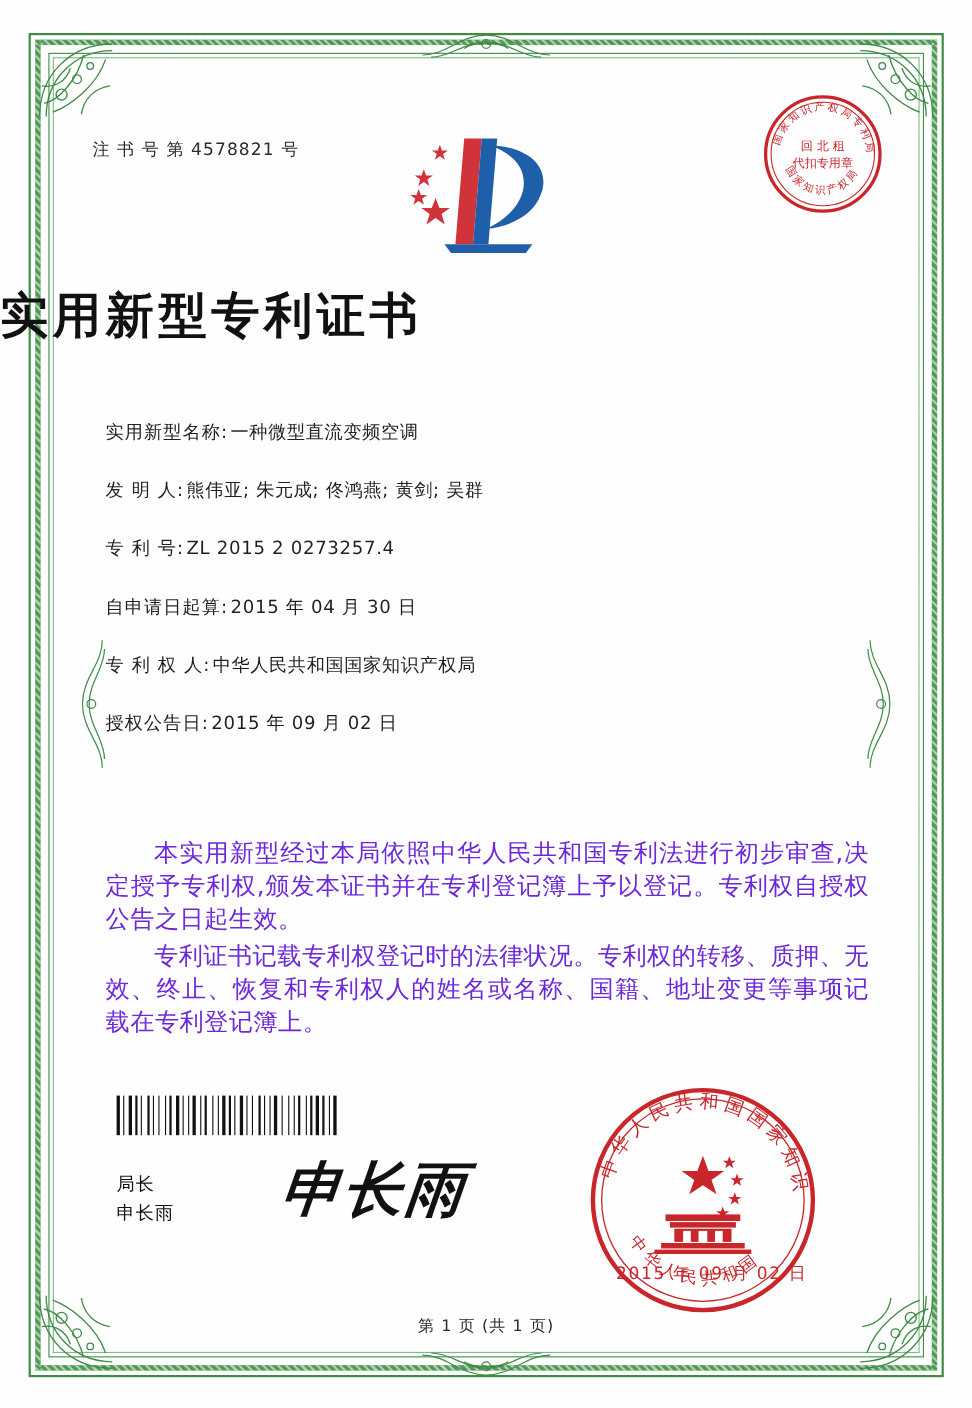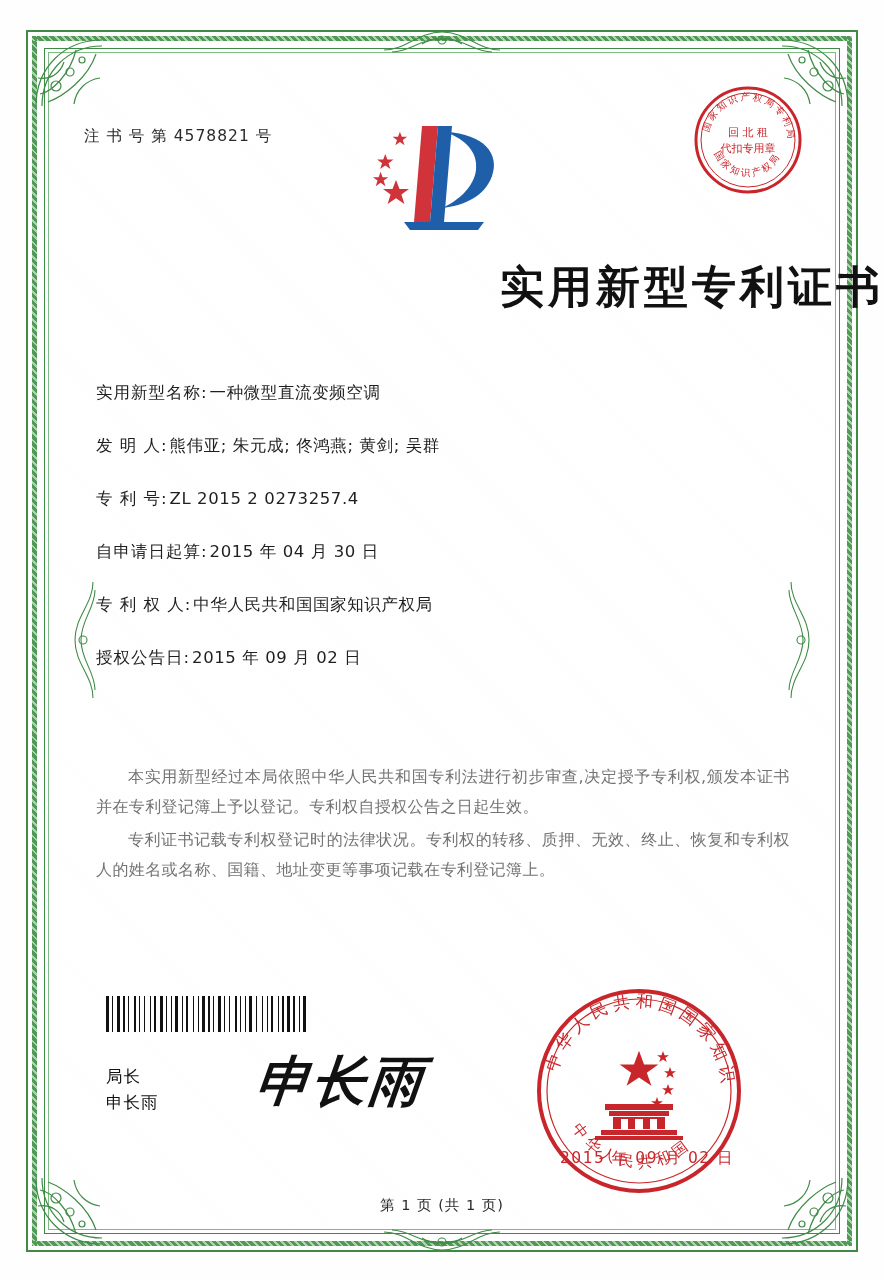--- a/index.html
+++ b/index.html
@@ -102,21 +102,21 @@
 
   .seal-top {
     position: absolute;
     right: 80px; top: 84px;
     width: 112px; height: 112px;
   }
 
   .title {
     position: absolute;
     left: 0; right: 0; top: 258px;
-    text-align: right;
+    text-align: left;
     font-size: 44px;
     font-weight: 700;
     letter-spacing: 4px;
     color: #111;
     font-family: "DejaVu Sans", "Liberation Sans", sans-serif;
   }
 
   
   .fields {
     position: absolute;
@@ -138,23 +138,23 @@
   .field .value {
     margin-left: 2px;
     letter-spacing: .6px;
   }
 
   
   .paras {
     position: absolute;
     left: 96px; top: 762px;
     width: 694px;
-    font-size: 16px;
+    font-size: 22px;
     line-height: 30px;
-    color: #737373;
+    color: #6d28d9;
     letter-spacing: .4px;
   }
   .paras p {
     margin: 0 0 3px 0;
     text-indent: 2em;
     text-align: justify;
   }
 
   
   .barcode {

